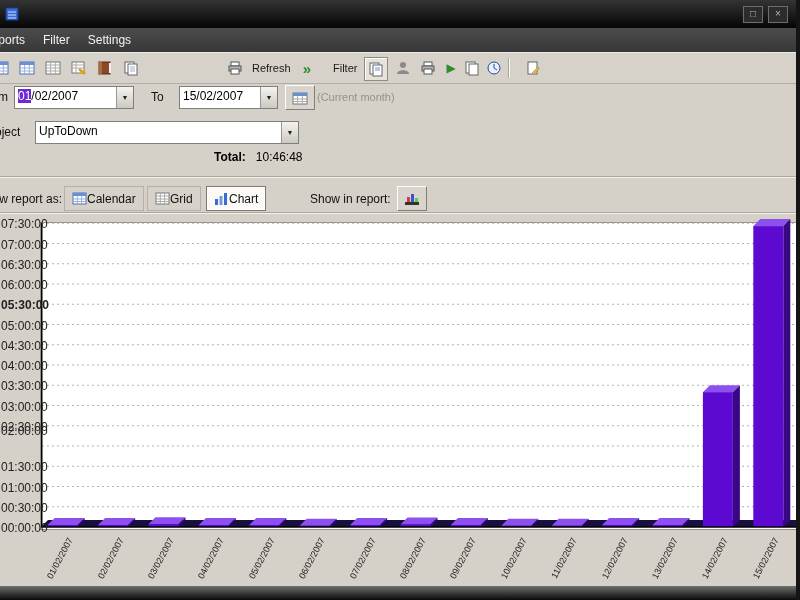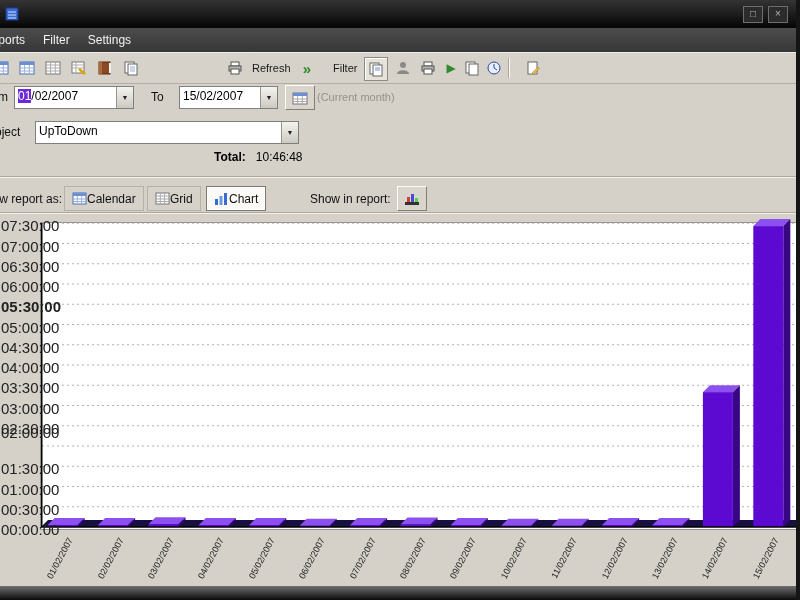--- a/index.html
+++ b/index.html
@@ -59,21 +59,21 @@
   .view-row{position:absolute;left:0;top:183px;width:800px;height:29px}
   .vbtn{position:absolute;top:3px;height:23px;display:flex;align-items:center;
     font-size:12px;color:#111;padding:0 7px;background:#d6d2c9;border:1px solid #b5b1a6;white-space:nowrap}
   .vbtn.selected{background:#fbfaf6;border:1px solid #7d7a72;box-shadow:inset 0 0 0 1px #fff}
 
   
   #chart-area{position:absolute;left:0;top:214px;width:800px;height:372px}
   #plot{position:absolute;left:40px;top:8px;width:756px;height:306px;background:#fff;
     border:1px solid #97938a}
   #plot svg{position:absolute;left:0;top:0;overflow:visible}
-  .ylab{position:absolute;left:1px;width:36px;text-align:right;font-size:15px;color:#222;white-space:nowrap}
+  .ylab{position:absolute;left:1px;width:36px;text-align:right;font-size:12px;color:#222;white-space:nowrap}
   .xlab{position:absolute;font-size:9px;color:#222;white-space:nowrap;text-align:right;
     transform-origin:100% 0;transform:rotate(-62deg)}
 
   
   .bottom-edge{position:absolute;left:0;top:586px;width:800px;height:14px;
     background:linear-gradient(#6e6e6e,#0a0a0a);z-index:50}
   .right-edge{position:absolute;top:0;right:0;width:4px;height:600px;background:#151515;z-index:50}
 
   svg{display:block}
 </style>

